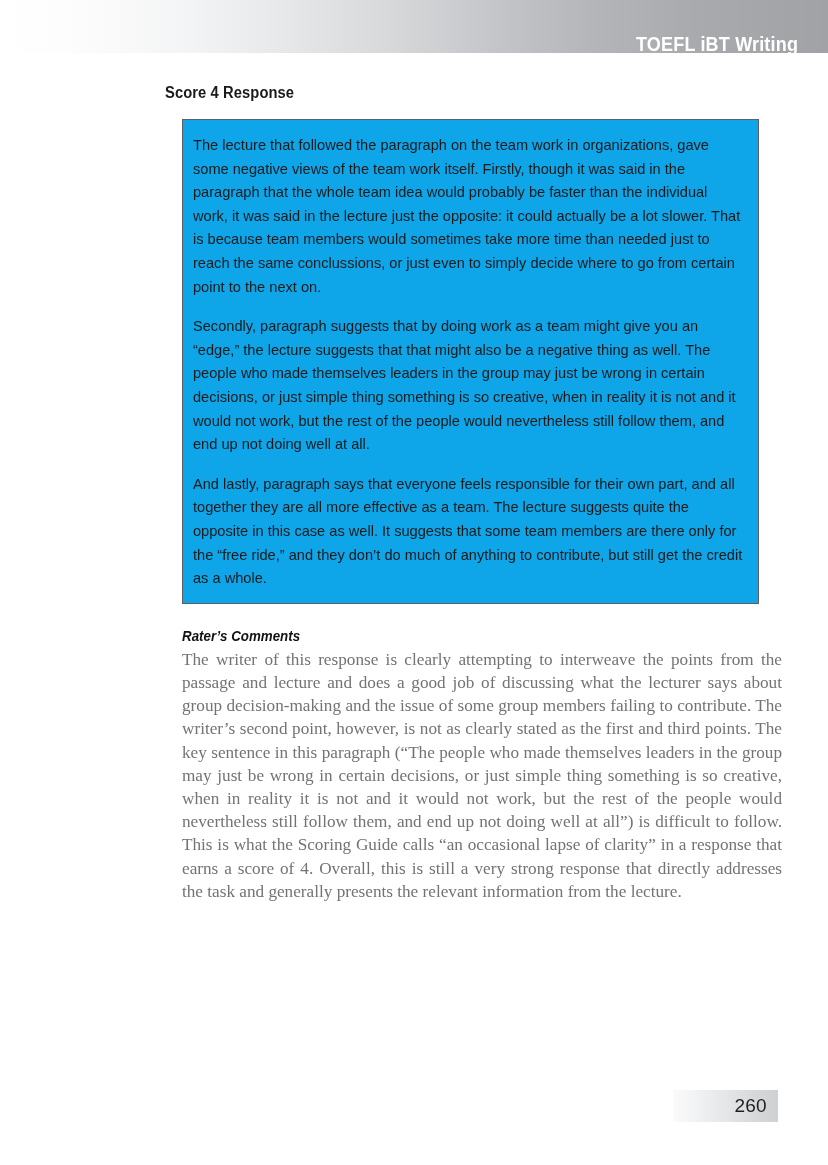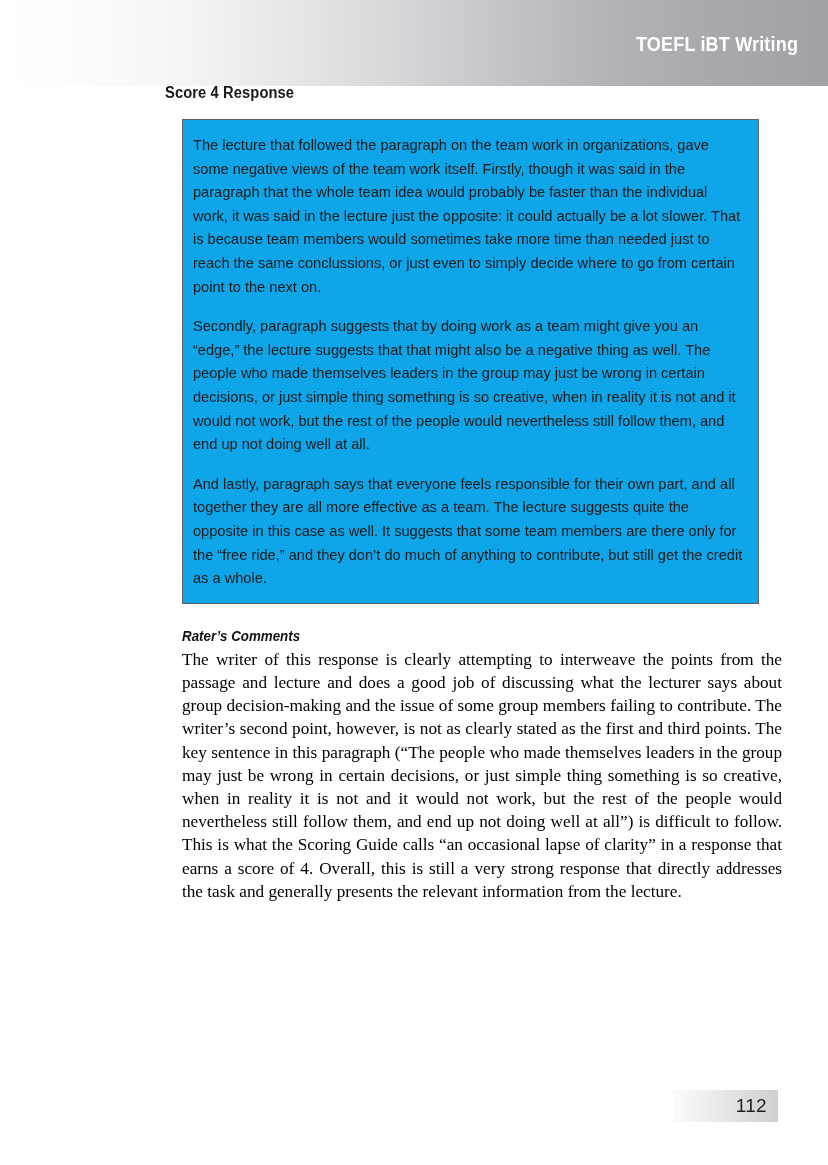--- a/index.html
+++ b/index.html
@@ -15,21 +15,21 @@
     -webkit-font-smoothing: antialiased;
     overflow: hidden;
   }
 
   
   #header-banner {
     position: absolute;
     left: 0;
     top: 0;
     width: 828px;
-    height: 86px;
+    height: 53px;
     background: linear-gradient(to right,
         #ffffff 0%,
         #fcfcfc 10%,
         #f4f5f6 22%,
         #e7e8ea 34%,
         #d5d7d9 48%,
         #c3c5c8 60%,
         #b3b5b8 72%,
         #a8aaad 84%,
         #a0a2a5 100%);
@@ -101,21 +101,21 @@
     transform: scaleX(0.92);
     transform-origin: left center;
     white-space: nowrap;
   }
   #rater-body {
     margin: 0 0 0 17px;
     width: 600px;
     font-family: "Liberation Serif", serif;
     font-size: 17.2px;
     line-height: 23.2px;
-    color: #000000;
+    color: #737373;
     text-align: justify;
     text-justify: inter-word;
     hyphens: none;
   }
 
   
   #page-number-box {
     position: absolute;
     left: 673px;
     top: 1090px;
@@ -157,14 +157,14 @@
     <p class="response-para">And lastly, paragraph says that everyone feels responsible for their own part, and all together they are all more effective as a team. The lecture suggests quite the opposite in this case as well. It suggests that some team members are there only for the “free ride,” and they don’t do much of anything to contribute, but still get the credit as a whole.</p>
   </div>
 
   <div id="rater-heading">Rater’s Comments</div>
 
   <p id="rater-body">The writer of this response is clearly attempting to interweave the points from the passage and lecture and does a good job of discussing what the lecturer says about group decision-making and the issue of some group members failing to contribute. The writer’s second point, however, is not as clearly stated as the first and third points. The key sentence in this paragraph (“The people who made themselves leaders in the group may just be wrong in certain decisions, or just simple thing something is so creative, when in reality it is not and it would not work, but the rest of the people would nevertheless still follow them, and end up not doing well at all”) is difficult to follow. This is what the Scoring Guide calls “an occasional lapse of clarity” in a response that earns a score of 4. Overall, this is still a very strong response that directly addresses the task and generally presents the relevant information from the lecture.</p>
 
 </div>
 
 <div id="page-number-box">
-  <span id="page-number">112</span>
+  <span id="page-number">260</span>
 </div>
 
 </body></html>

